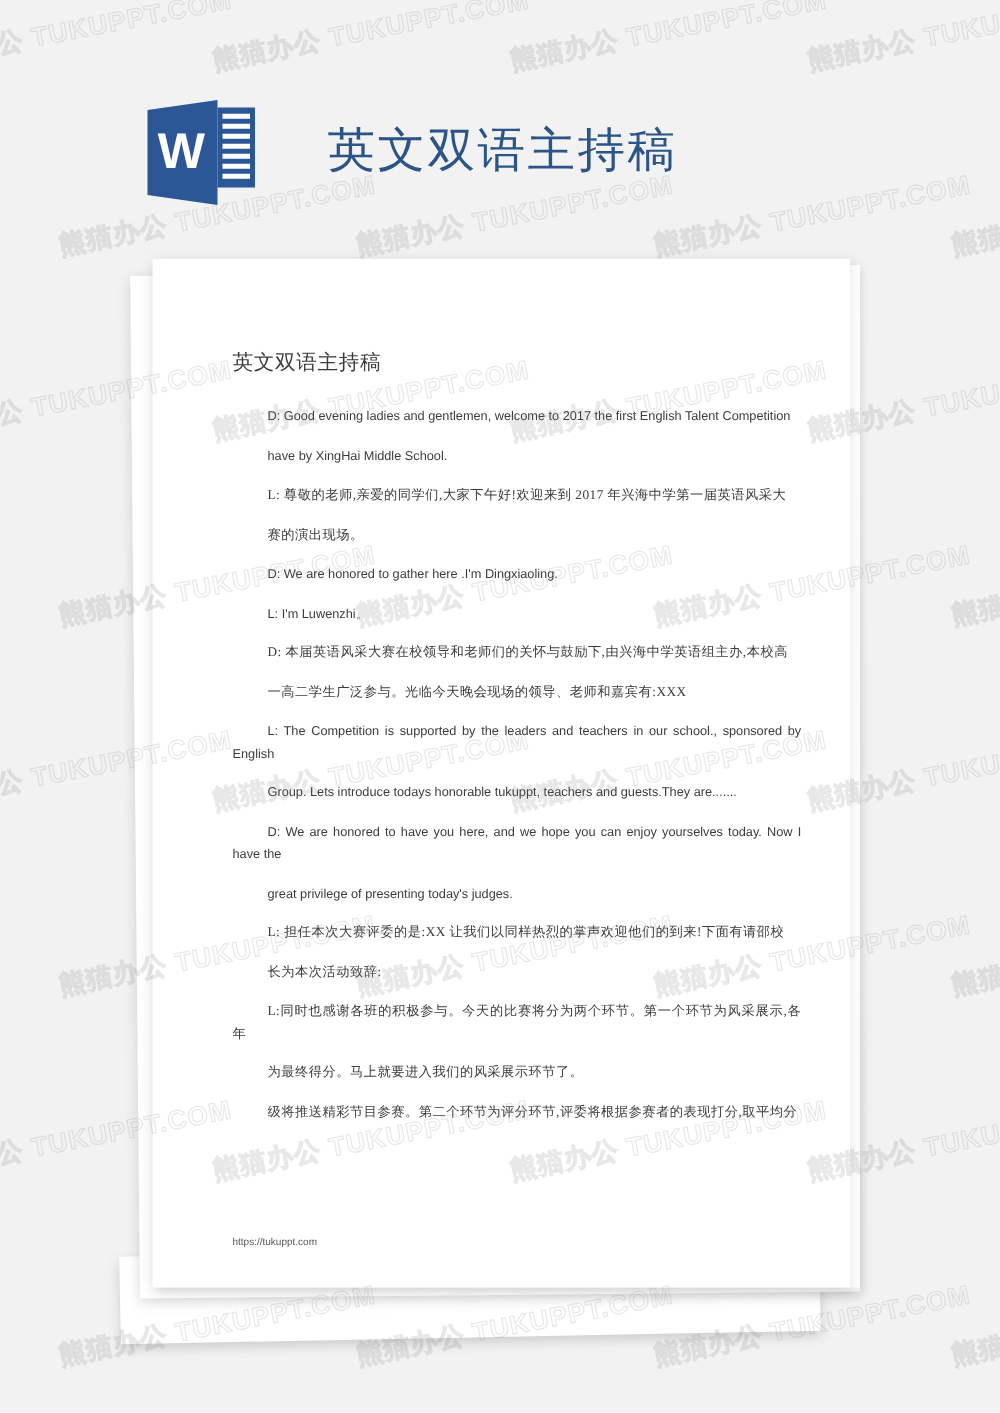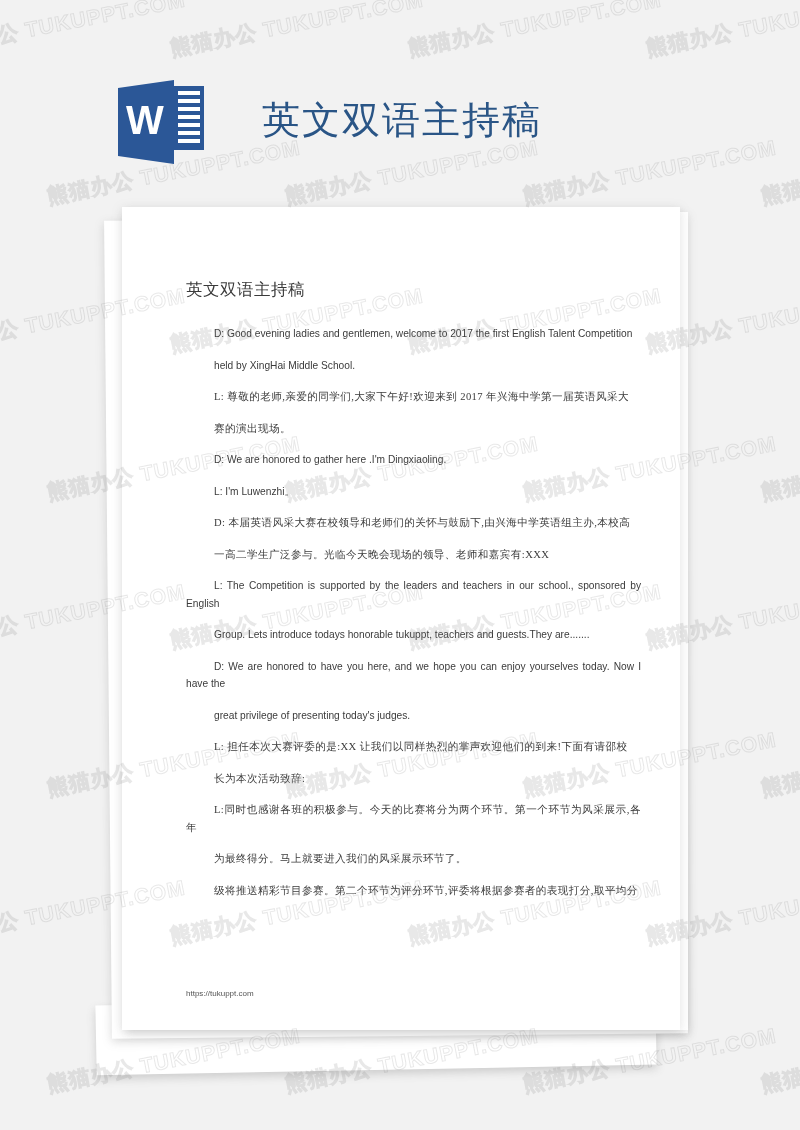--- a/index.html
+++ b/index.html
@@ -187,21 +187,21 @@
       <rect x="66" y="61" width="22" height="4" fill="#ffffff"></rect>
     </svg>
   </div>
   <div id="doc-title">英文双语主持稿</div>
 </div>
 
 <div id="doc-page">
   <div id="doc-heading">英文双语主持稿</div>
   <div id="doc-body">
       <p class="para">D: Good evening ladies and gentlemen, welcome to 2017 the first English Talent Competition</p>
-      <p class="para">held by XingHai Middle School.</p>
+      <p class="para">have by XingHai Middle School.</p>
       <p class="para cn">L: 尊敬的老师,亲爱的同学们,大家下午好!欢迎来到 2017 年兴海中学第一届英语风采大</p>
       <p class="para cn">赛的演出现场。</p>
       <p class="para">D: We are honored to gather here .I'm Dingxiaoling.</p>
       <p class="para">L: I'm Luwenzhi。</p>
       <p class="para cn">D: 本届英语风采大赛在校领导和老师们的关怀与鼓励下,由兴海中学英语组主办,本校高</p>
       <p class="para cn">一高二学生广泛参与。光临今天晚会现场的领导、老师和嘉宾有:XXX</p>
       <p class="para">L: The Competition is supported by the leaders and teachers in our school., sponsored by English</p>
       <p class="para">Group. Lets introduce todays honorable tukuppt, teachers and guests.They are.......</p>
       <p class="para">D: We are honored to have you here, and we hope you can enjoy yourselves today. Now I have the</p>
       <p class="para">great privilege of presenting today's judges.</p>

